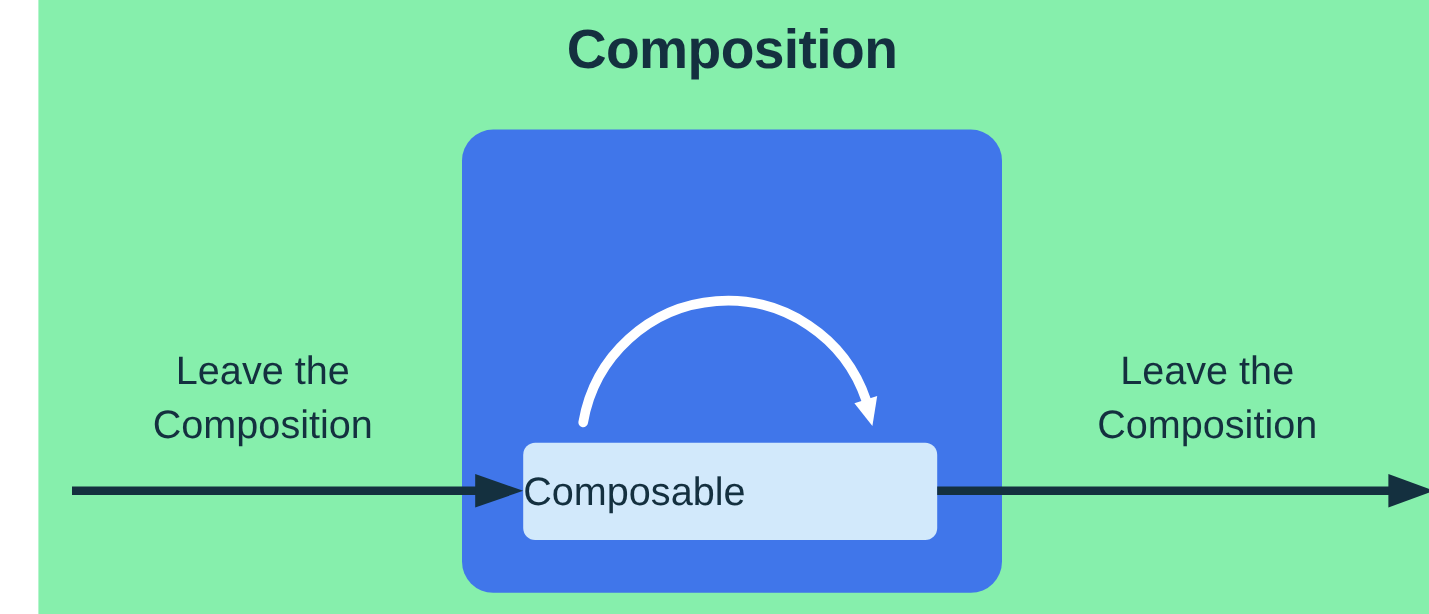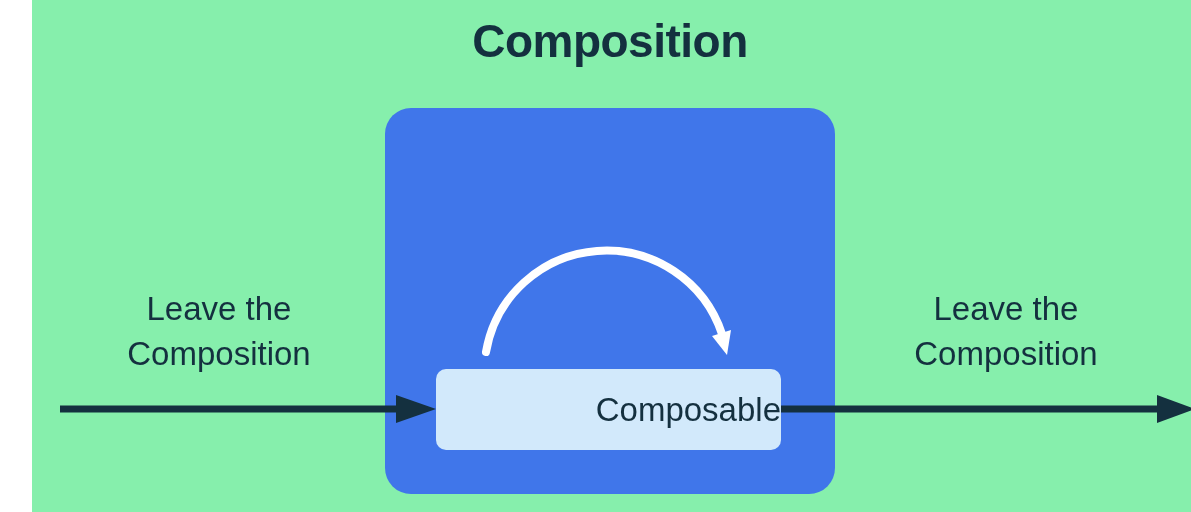--- a/index.html
+++ b/index.html
@@ -55,21 +55,21 @@
     position: absolute;
     left: 404px;
     top: 369px;
     width: 345px;
     height: 81px;
     background: #D2E9FB;
     border-radius: 10px;
     z-index: 2;
     display: flex;
     align-items: center;
-    justify-content: flex-end;
+    justify-content: flex-start;
   }
   .composable-box .label {
     color: #14303F;
     font-size: 33px;
     font-weight: 400;
   }
   .side-label {
     position: absolute;
     top: 286px;
     width: 300px;

